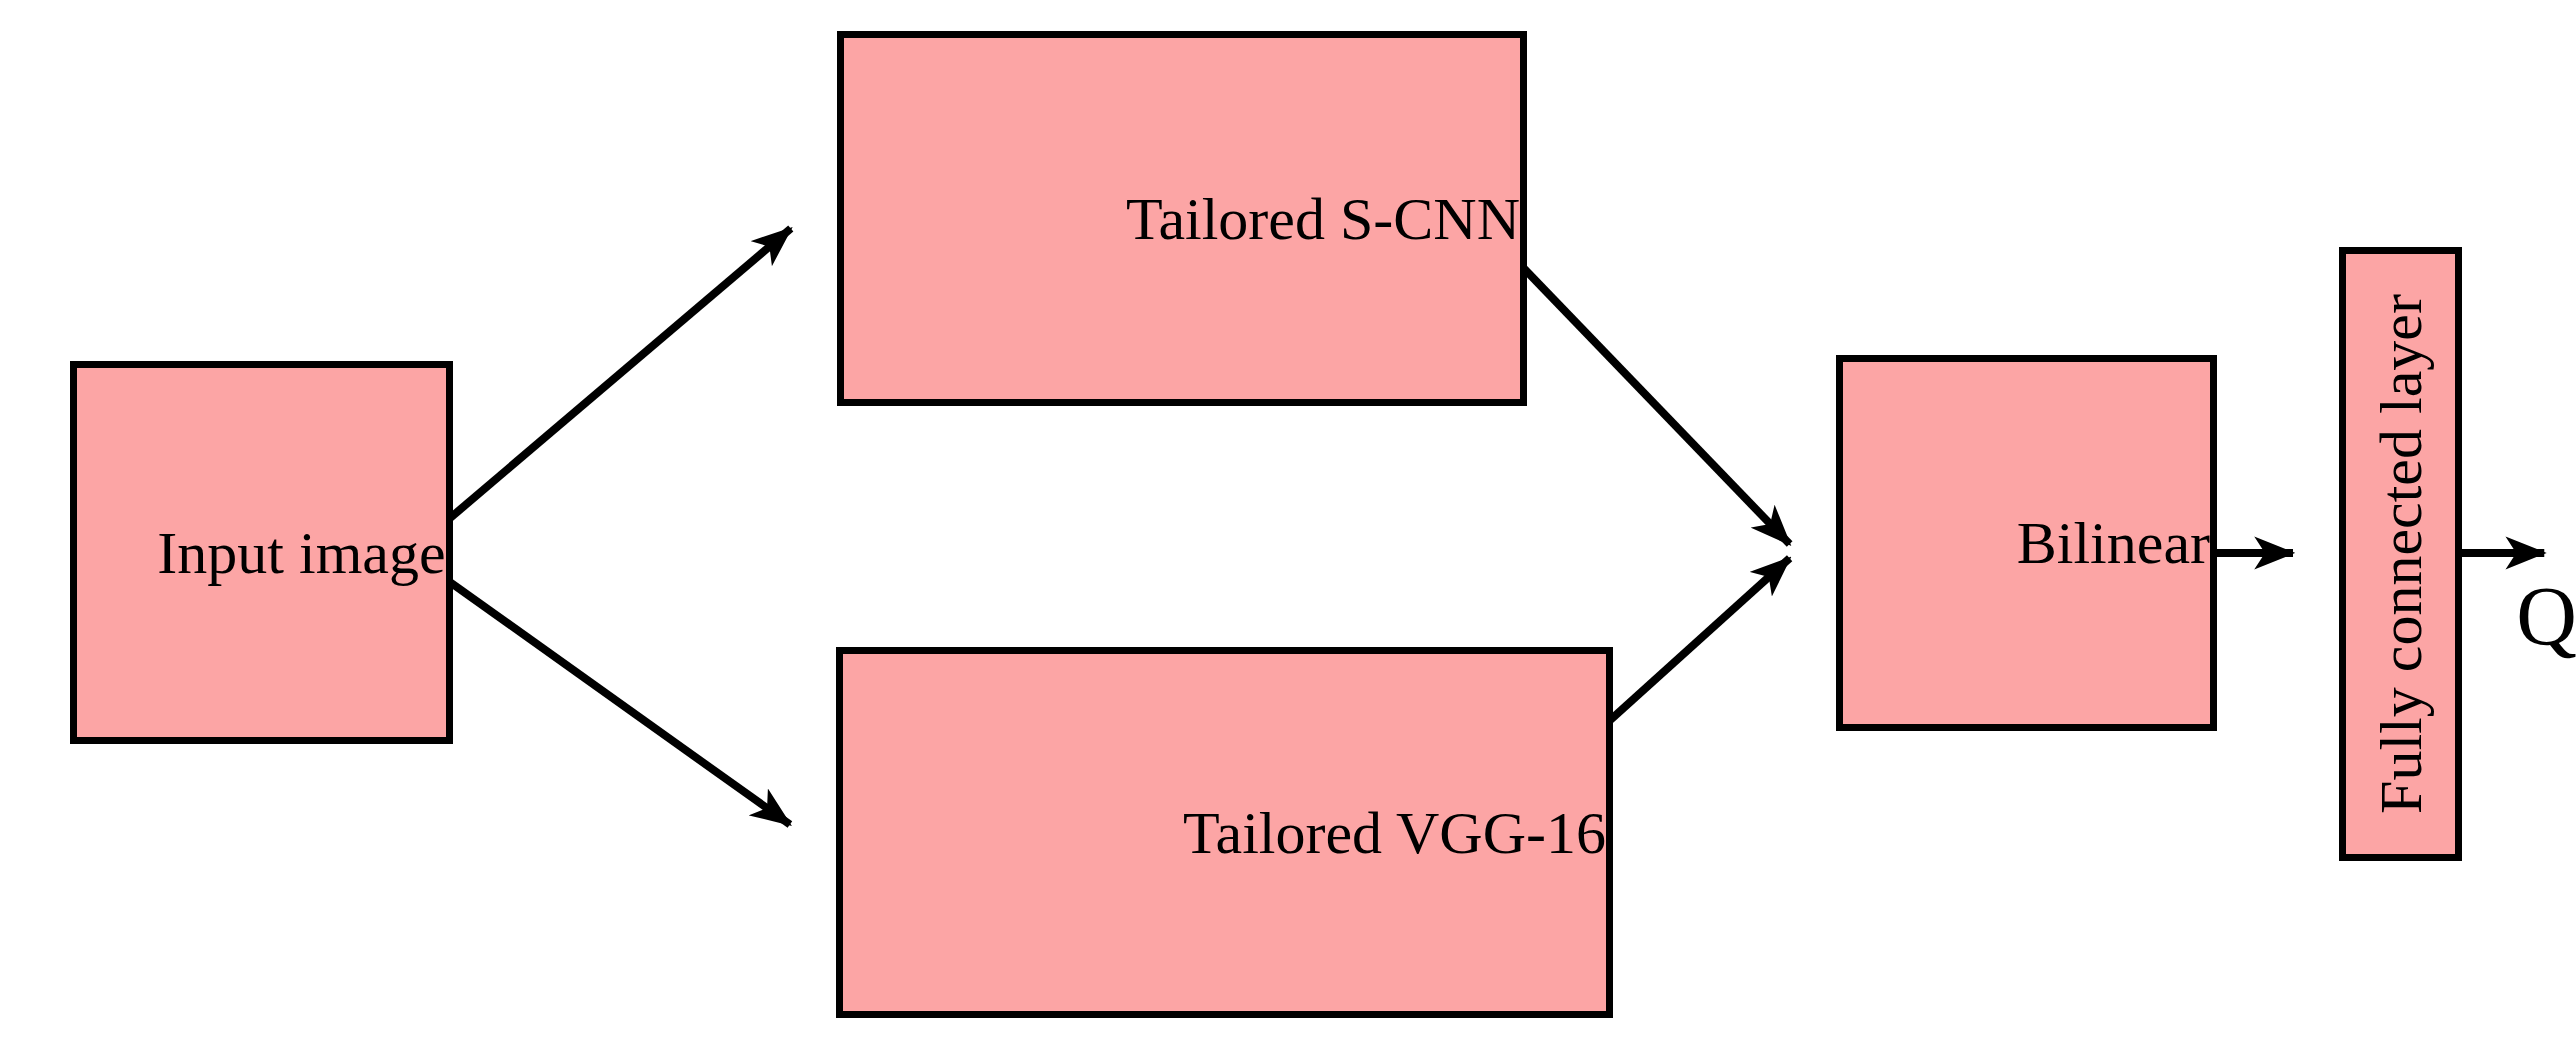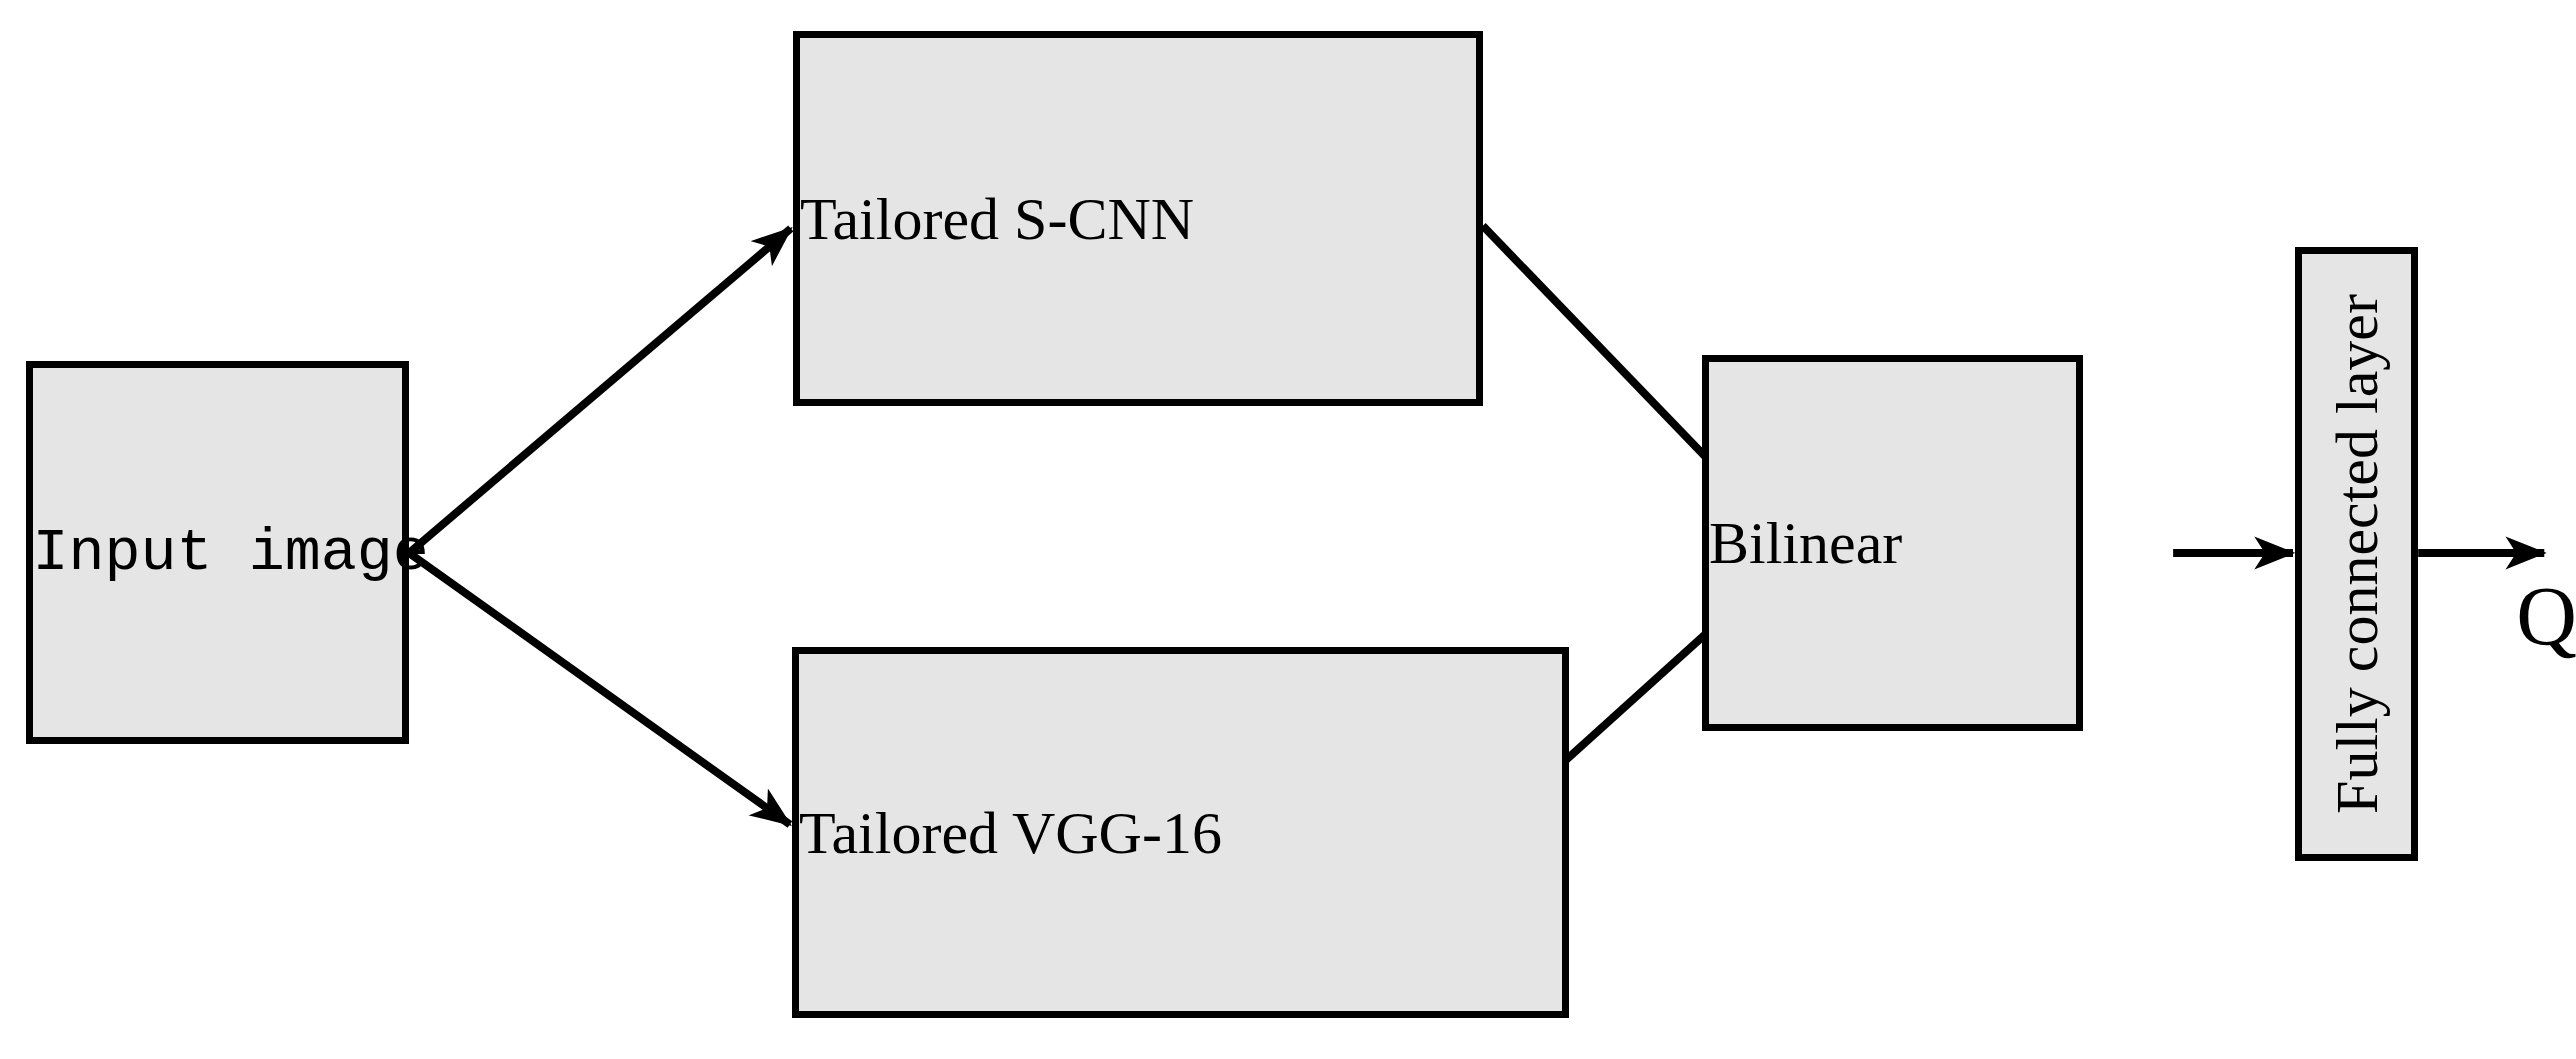--- a/index.html
+++ b/index.html
@@ -22,38 +22,39 @@
     left: 0;
     top: 0;
     width: 2576px;
     height: 1060px;
     pointer-events: none;
   }
   .box {
     position: absolute;
     box-sizing: border-box;
     border: 7px solid #000000;
-    background: #e5e5e5;
+    background: #fca5a5;
     display: flex;
     align-items: center;
-    justify-content: flex-start;
+    justify-content: flex-end;
     color: #000000;
+    margin-left: 44px;
   }
   .lbl {
     font-size: 60px;
     line-height: 1.5;
     text-align: center;
     color: #000000;
     white-space: nowrap;
   }
   .lbl .line { display: block; }
-  #node-input    { left: 25.6px;   top: 361px; width: 383px; height: 383px; font-family: Liberation Mono, monospace; }
+  #node-input    { left: 25.6px;   top: 361px; width: 383px; height: 383px; }
   #node-scnn     { left: 793px;  top: 31px;  width: 690px; height: 375px; }
   #node-vgg      { left: 792px;  top: 647px; width: 777px; height: 371px; }
-  #node-bilinear { left: 1702px; top: 355px; width: 381px; height: 376px; }
+  #node-bilinear { left: 1792px; top: 355px; width: 381px; height: 376px; }
   #node-fc       { left: 2295px; top: 247px; width: 123px; height: 614px; }
   #node-fc .lbl {
     position: absolute;
     left: 50%;
     top: 50%;
     transform: translate(-50%, -50%) rotate(-90deg);
     white-space: nowrap;
   }
   .q-label {
     position: absolute;

